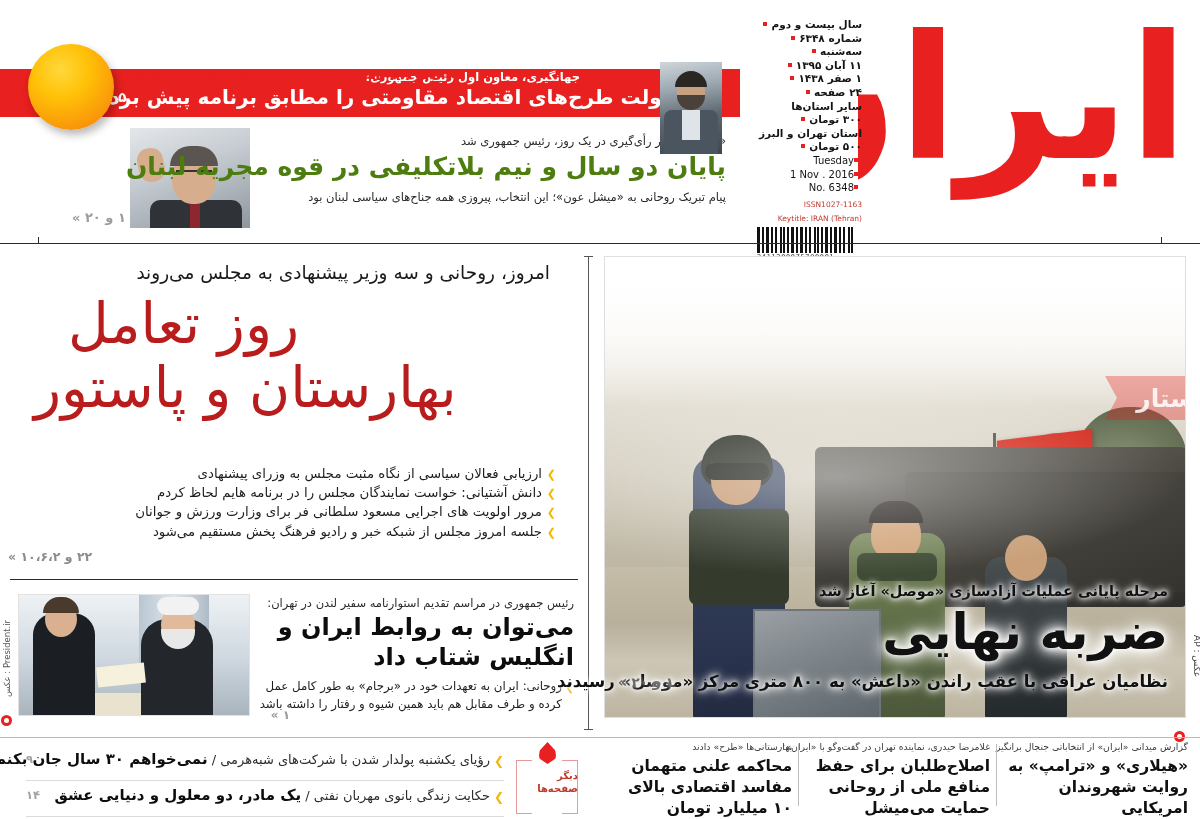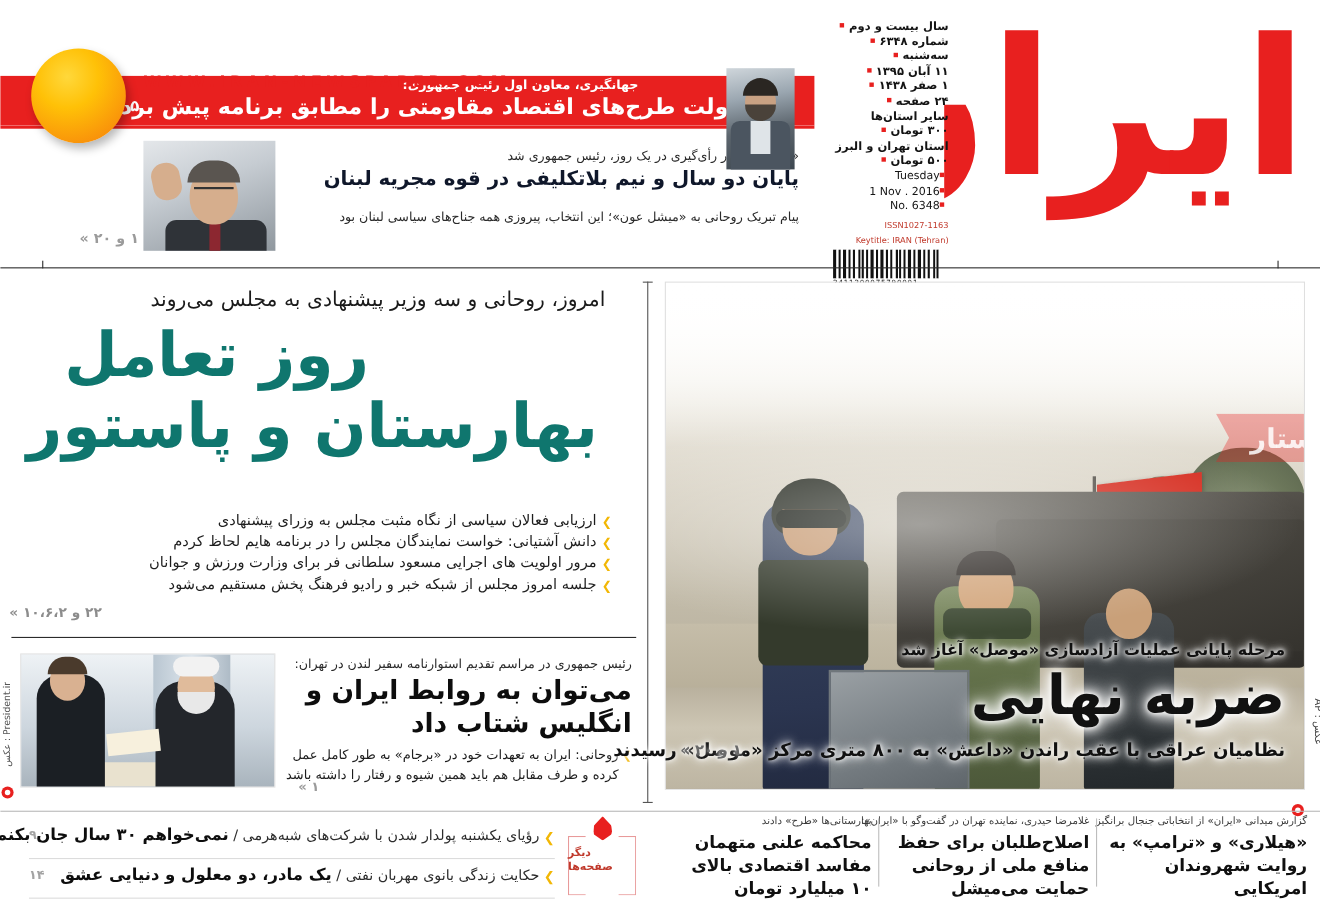--- a/index.html
+++ b/index.html
@@ -88,42 +88,42 @@
     background:linear-gradient(160deg,#e4e7ea 0%,#c6ccd2 40%,#8f979e 100%);
     overflow:hidden;
   }
   .aoun-photo .head{position:absolute;top:24px;left:42px;width:44px;height:52px;border-radius:50% 50% 46% 46%;background:#d6ae8d;}
   .aoun-photo .hair{position:absolute;top:18px;left:40px;width:48px;height:20px;border-radius:22px 22px 0 0;background:#5a5550;}
   .aoun-photo .glasses{position:absolute;top:42px;left:46px;width:36px;height:7px;border-top:2px solid #333;}
   .aoun-photo .hand{position:absolute;top:20px;left:8px;width:26px;height:34px;border-radius:12px;background:#d6ae8d;transform:rotate(-12deg);}
   .aoun-photo .suit{position:absolute;top:72px;left:20px;width:92px;height:32px;background:#2f3338;border-radius:10px 10px 0 0;}
   .aoun-photo .tie{position:absolute;top:72px;left:60px;width:10px;height:30px;background:#8c2730;}
   .banner2 .k1 { position:absolute; top:20px; right:14px; font-size:11.5px; color:#2a2a2a; direction:rtl; white-space:nowrap;}
-  .banner2 .h1 { position:absolute; top:38px; right:14px; font-size:18px; font-weight:bold; color:#0f172a; direction:rtl; white-space:nowrap;}
+  .banner2 .h1 { position:absolute; top:38px; right:14px; font-size:25px; font-weight:bold; color:#4d7c0f; direction:rtl; white-space:nowrap;}
   .banner2 .k2 { position:absolute; top:76px; right:14px; font-size:11.5px; color:#2a2a2a; direction:rtl; white-space:nowrap;}
   .banner2 .pg { position:absolute; top:96px; left:72px; font-size:13px; color:#9b9b9b; font-weight:bold;}
 
   
   .hr-main { position:absolute; top:243px; left:0; width:1200px; height:1px; background:#2b2b2b; }
   .hr-main::before{content:'';position:absolute;left:38px;top:-6px;width:1px;height:7px;background:#2b2b2b;}
   .hr-main::after{content:'';position:absolute;right:38px;top:-6px;width:1px;height:7px;background:#2b2b2b;}
   .v-div { position:absolute; top:256px; left:588px; width:1px; height:474px; background:#555; }
   .v-div::before{content:'';position:absolute;left:-4px;top:0;width:9px;height:1px;background:#555;}
   .v-div::after{content:'';position:absolute;left:-4px;bottom:0;width:9px;height:1px;background:#555;}
 
   
   .left-col { position:absolute; top:252px; left:0; width:586px; }
   .lead-kicker {
     position:absolute; top:10px; right:36px; font-size:18.5px; color:#1a1a1a;
     direction:rtl; white-space:nowrap; font-weight:500;
   }
   .lead-head {
-    position:absolute; top:40px; right:32px; width:530px;
+    position:absolute; top:40px; right:22px; width:530px;
     direction:rtl; text-align:left;
-    font-size:56px; line-height:64px; font-weight:bold; color:#0f766e;
+    font-size:56px; line-height:64px; font-weight:normal; color:#b91c1c;
     letter-spacing:-1px;
   }
   .lead-head .l1{ display:block; text-align:left; padding-left:34px;}
   .lead-head .l2{ display:block; text-align:left; }
 
   .bullets { position:absolute; top:212px; right:30px; width:500px; direction:rtl; }
   .bullets li { list-style:none; font-size:13.3px; line-height:19.2px; color:#1d1d1d;
                 text-align:justify; position:relative; padding-right:14px; white-space:nowrap; }
   .bullets li::before{
     content:'❯'; position:absolute; right:0; top:1px; color:#f2b705; font-size:11px;
@@ -238,21 +238,21 @@
   .bcol:nth-of-type(2){ right:198px; }
   .bcol:nth-of-type(3){ right:396px; }
   .bcol .k { font-size:9.3px; color:#3a3a3a; text-align:right; white-space:nowrap; line-height:13px;}
   .bcol .h { font-size:15.5px; font-weight:bold; color:#101010; text-align:right; line-height:21px; margin-top:3px;}
   .bsep { position:absolute; top:4px; width:1px; height:62px; background:#bdbdbd; }
   .bsep.s1{ right:191px; } .bsep.s2{ right:389px; }
 
   .bottom-left { position:absolute; top:740px; left:0; width:586px; height:78px; }
   .other-badge {
     position:absolute; top:4px; right:8px; width:64px; height:70px;
-    direction:rtl; text-align:left;
+    direction:rtl; text-align:right;
   }
   .other-badge .drop {
     position:absolute; top:-2px; right:22px; width:17px; height:22px;
     background:#e8201f; border-radius:50% 50% 50% 50%/ 62% 62% 38% 38%;
     transform:rotate(0deg); clip-path: polygon(50% 0,100% 42%,100% 74%,50% 100%,0 74%,0 42%);
   }
   .other-badge .frame {
     position:absolute; top:16px; right:0; width:62px; height:54px;
     border:1.4px solid #e89a9a;
     clip-path: polygon(0 0,16px 0,16px 1.4px,1.4px 1.4px,1.4px 52.6px,16px 52.6px,16px 54px,0 54px, 0 0, 46px 0,62px 0,62px 54px,46px 54px,46px 52.6px,60.6px 52.6px,60.6px 1.4px,46px 1.4px,46px 0);

